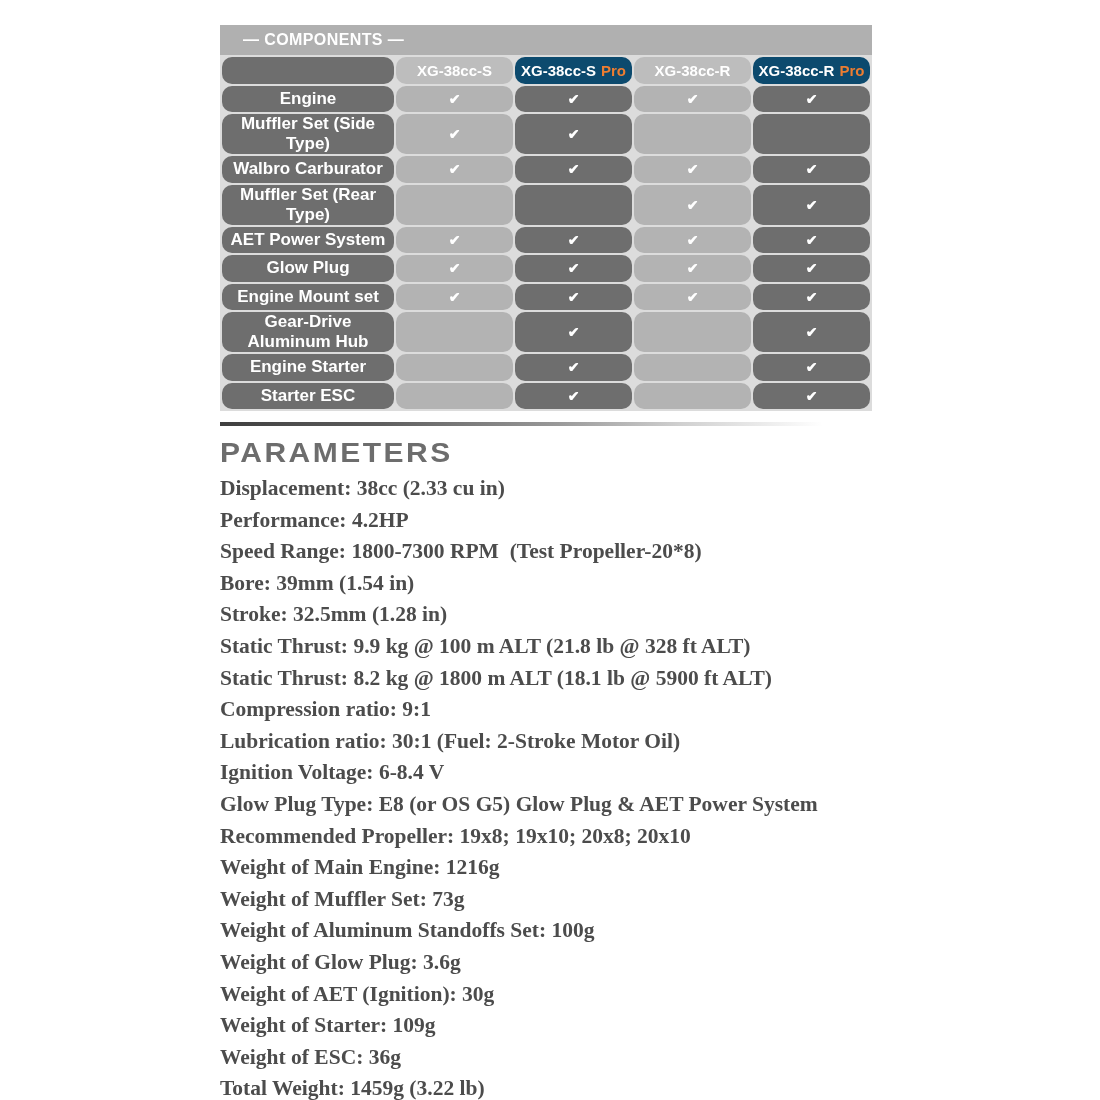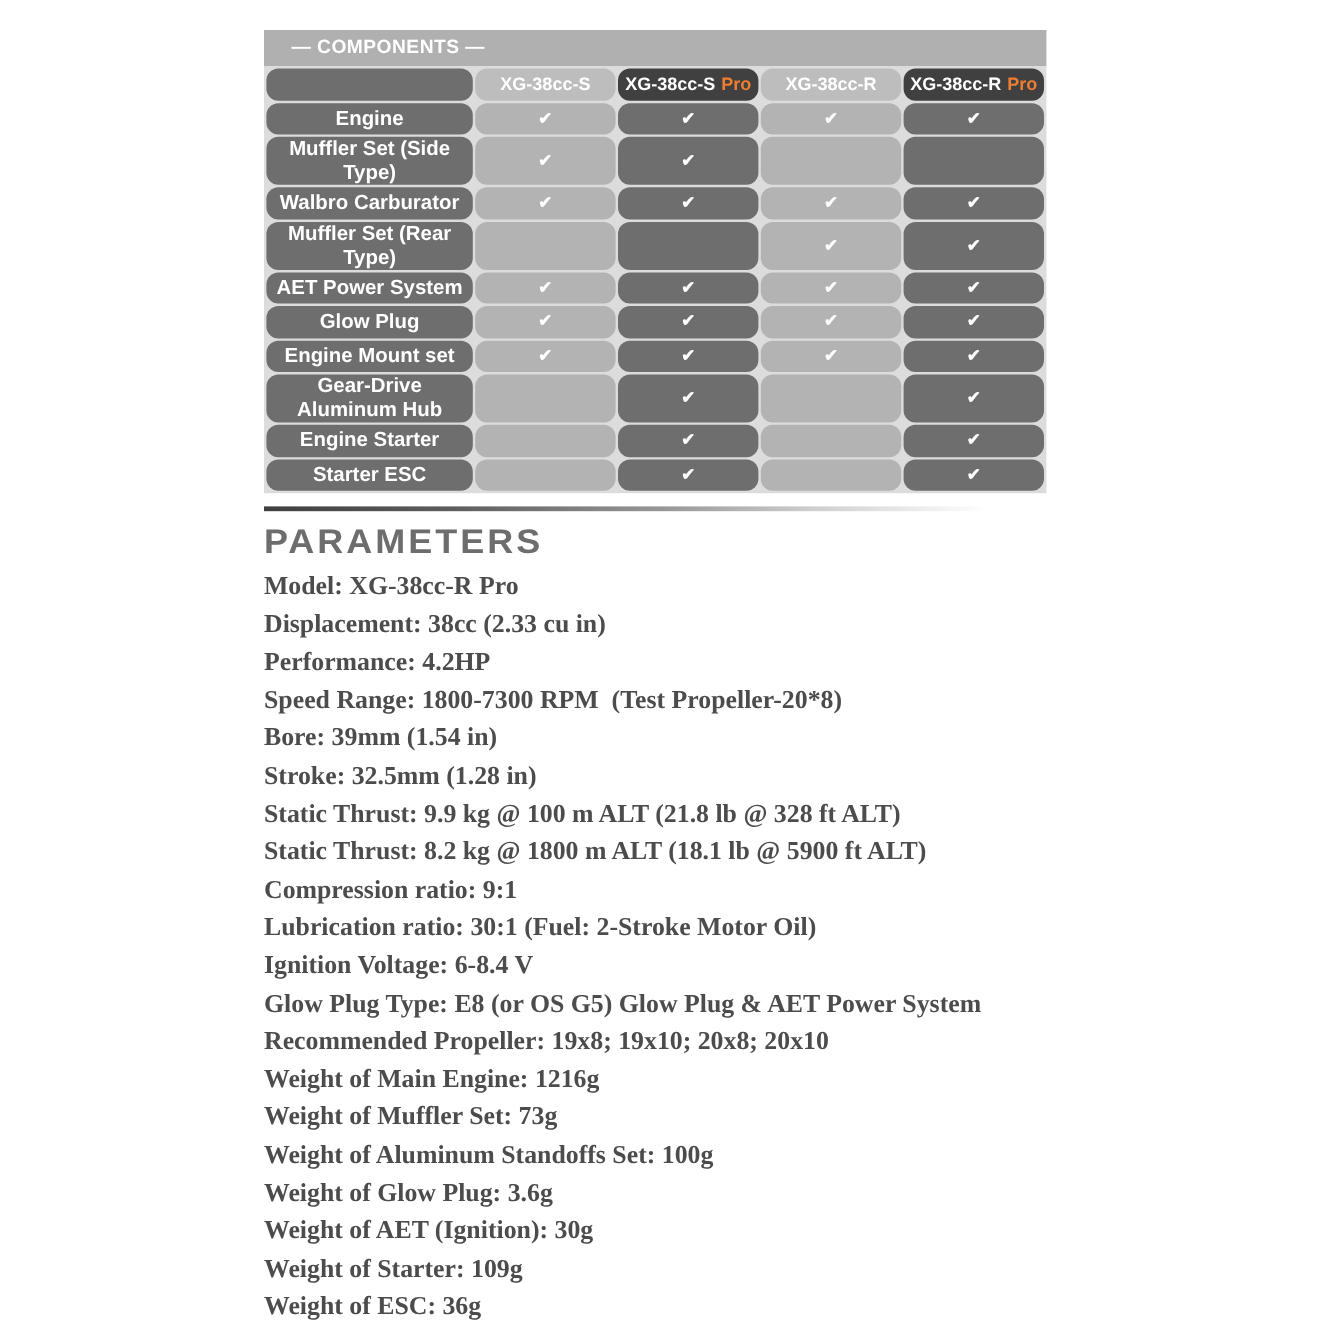--- a/index.html
+++ b/index.html
@@ -43,21 +43,21 @@
     height: 26.5px;
     text-align: center;
     vertical-align: middle;
     font-weight: bold;
     overflow: hidden;
     border-radius: 10px;
   }
   .comp-table th { color: #ffffff; font-size: 15px; }
   .comp-table th.corner { background: #6e6e6e; }
   .comp-table th.light  { background: #bdbdbd; }
-  .comp-table th.dark   { background: #404040; }
+  .comp-table th.dark   { background: #0c4a6e; }
   .comp-table td.label-cell {
     background: #6e6e6e;
     color: #ffffff;
     font-size: 17px;
   }
   .comp-table td.light { background: #b3b3b3; }
   .comp-table td.dark  { background: #6e6e6e; }
   .check {
     color: #ffffff;
     font-size: 14px;
@@ -194,21 +194,20 @@
           <td class="dark"><span class="check">✔</span></td>
         </tr>
       </tbody>
   </table>
 
   <div class="divider"></div>
 
   <div class="params-title">PARAMETERS</div>
 
   <div class="params-list" id="params-list">
-      <div class="param-line">Model: XG-38cc-R Pro</div>
       <div class="param-line">Displacement: 38cc (2.33 cu in)</div>
       <div class="param-line">Performance: 4.2HP</div>
       <div class="param-line">Speed Range: 1800-7300 RPM  (Test Propeller-20*8)</div>
       <div class="param-line">Bore: 39mm (1.54 in)</div>
       <div class="param-line">Stroke: 32.5mm (1.28 in)</div>
       <div class="param-line">Static Thrust: 9.9 kg @ 100 m ALT (21.8 lb @ 328 ft ALT)</div>
       <div class="param-line">Static Thrust: 8.2 kg @ 1800 m ALT (18.1 lb @ 5900 ft ALT)</div>
       <div class="param-line">Compression ratio: 9:1</div>
       <div class="param-line">Lubrication ratio: 30:1 (Fuel: 2-Stroke Motor Oil)</div>
       <div class="param-line">Ignition Voltage: 6-8.4 V</div>

